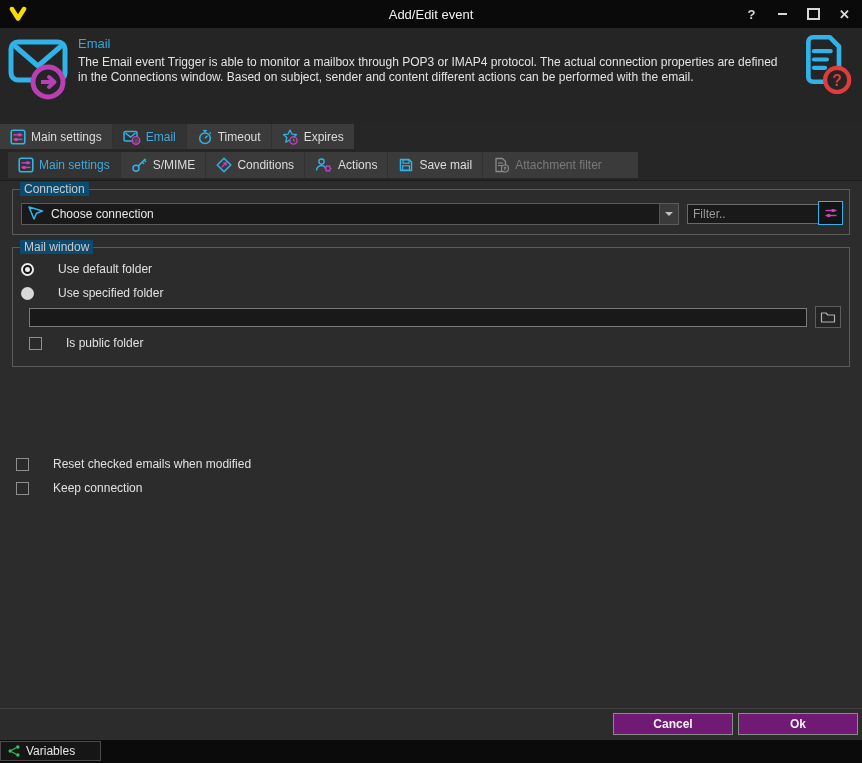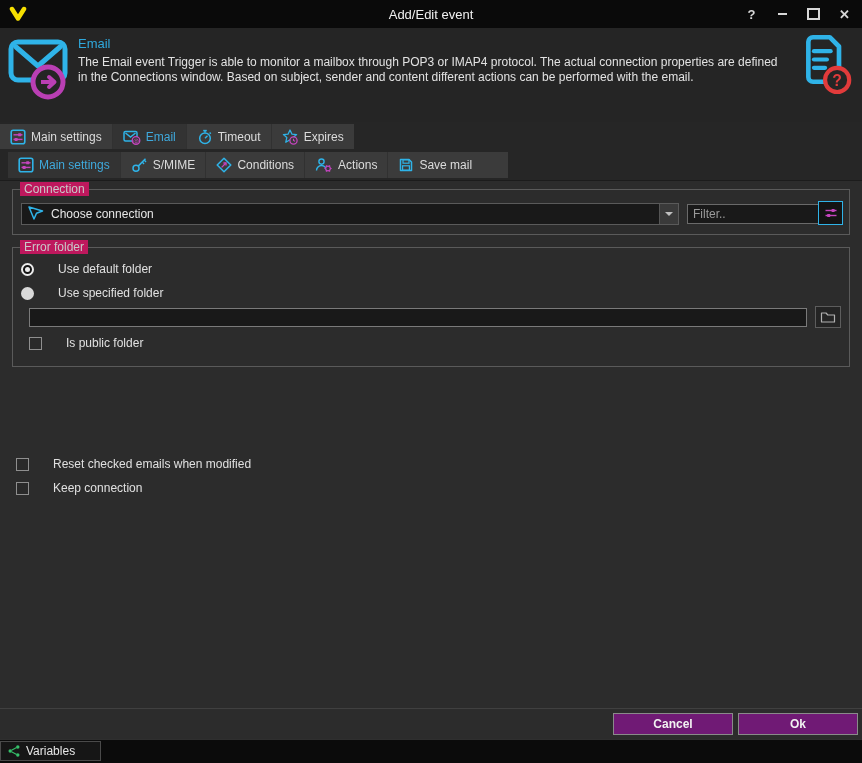--- a/index.html
+++ b/index.html
@@ -26,21 +26,21 @@
   .tabstrip{position:absolute;display:inline-flex;background:#3b3b3b;align-items:stretch;}
   .ts1{top:124px;left:0;height:25px;}
   .ts2{top:152px;left:8px;height:26px;padding-right:26px;}
   .tab{display:flex;align-items:center;gap:5px;padding:8px 10px;color:#dcdcdc;border-right:1px solid #313131;cursor:default;white-space:nowrap;}
   .tab:last-child{border-right:none;}
   .tab.active{background:#333333;color:#3fa9dc;}
   .tab.disabled{color:#7a7a7a;}
   
   .panel{position:absolute;top:180px;left:0;right:0;bottom:23px;background:#2c2c2c;border-top:1px solid #1c1c1c;}
   .group{position:absolute;border:1px solid #5a5a5a;}
-  .group>.legend{position:absolute;top:-8px;left:7px;background:#be185d;padding:0 4px;color:#c9c9c9;}
+  .group>.legend{position:absolute;top:-8px;left:7px;background:#0c4a6e;padding:0 4px;color:#c9c9c9;}
   .g-connection{left:12px;top:8px;width:836px;height:44px;}
   .g-mailfolder{left:12px;top:66px;width:836px;height:118px;}
   .g-error{left:12px;top:196px;width:836px;height:66px;}
   
   .combo{position:absolute;left:8px;top:13px;width:658px;height:22px;background:#191919;border:1px solid #5a5a5a;display:flex;align-items:center;box-sizing:border-box;}
   .combo .pointer{margin:0 6px 0 5px;}
   .combo .val{flex:1;color:#e6e6e6;}
   .combo-arrow{width:18px;align-self:stretch;background:#3a3a3a;border-left:1px solid #555;display:flex;align-items:center;justify-content:center;}
   .caret-down{width:0;height:0;border-left:4px solid transparent;border-right:4px solid transparent;border-top:4px solid #c0c0c0;}
   .filter-input{position:absolute;left:674px;top:14px;width:142px;height:20px;box-sizing:border-box;background:#191919;border:1px solid #6a6a6a;color:#dddddd;padding:0 5px;font-family:"Liberation Sans",sans-serif;font-size:12px;outline:none;}
@@ -205,20 +205,31 @@
     <span>Actions</span>
   </div>
   <div class="tab">
     <svg width="16" height="16" viewBox="0 0 16 16">
       <path d="M2.5,2.5 h8.5 l2.5,2.5 v8.5 h-11 z" fill="none" stroke="#2FB3E8" stroke-width="1.5" stroke-linejoin="round"></path>
       <rect x="5" y="2.8" width="6" height="3.4" fill="none" stroke="#2FB3E8" stroke-width="1.2"></rect>
       <rect x="4.6" y="8.8" width="6.8" height="4.4" fill="none" stroke="#2FB3E8" stroke-width="1.2"></rect>
     </svg>
     <span>Save mail</span>
   </div>
+  <div class="tab disabled">
+    <svg width="17" height="16" viewBox="0 0 17 16">
+      <path d="M3,1.5 h6.5 l3,3 v10 h-9.5 z" fill="none" stroke="#8a8a8a" stroke-width="1.3" stroke-linejoin="round"></path>
+      <line x1="5" y1="6" x2="10" y2="6" stroke="#8a8a8a" stroke-width="1.1"></line>
+      <line x1="5" y1="8.5" x2="9" y2="8.5" stroke="#8a8a8a" stroke-width="1.1"></line>
+      <circle cx="12" cy="11.5" r="3.5" fill="#3a3a3a" stroke="#8a8a8a" stroke-width="1.2"></circle>
+      <line x1="12" y1="13.2" x2="12" y2="10.4" stroke="#8a8a8a" stroke-width="1.1"></line>
+      <polyline points="10.8,11.4 12,10.2 13.2,11.4" fill="none" stroke="#8a8a8a" stroke-width="1.1"></polyline>
+    </svg>
+    <span>Attachment filter</span>
+  </div>
 </div>
 
 <div class="panel">
 
   <div class="group g-connection">
     <span class="legend">Connection</span>
     <div class="combo">
       <span class="pointer">
         <svg width="18" height="17" viewBox="0 0 18 17">
           <polygon points="2,3 15.5,7 9.5,9.2 7,15" fill="none" stroke="#2FB3E8" stroke-width="1.5" stroke-linejoin="round"></polygon>
@@ -234,21 +245,21 @@
       <svg width="16" height="16" viewBox="0 0 16 16">
         <line x1="2.5" y1="5.5" x2="13.5" y2="5.5" stroke="#C544BE" stroke-width="1.4"></line>
         <rect x="8.6" y="4" width="3" height="3" rx="0.5" fill="#C544BE"></rect>
         <line x1="2.5" y1="10.5" x2="13.5" y2="10.5" stroke="#C544BE" stroke-width="1.4"></line>
         <rect x="4.2" y="9" width="3" height="3" rx="0.5" fill="#C544BE"></rect>
       </svg>
     </div>
   </div>
 
   <div class="group g-mailfolder">
-    <span class="legend">Error folder</span>
+    <span class="legend">Mail window</span>
     <div class="radio-row" style="left:8px;top:14px;">
       <span class="radio sel"></span>
       <span>Use default folder</span>
     </div>
     <div class="radio-row" style="left:8px;top:38px;">
       <span class="radio unsel"></span>
       <span>Use specified folder</span>
     </div>
     <input class="folder-input" type="text" value="" style="">
     <div class="folder-btn">

